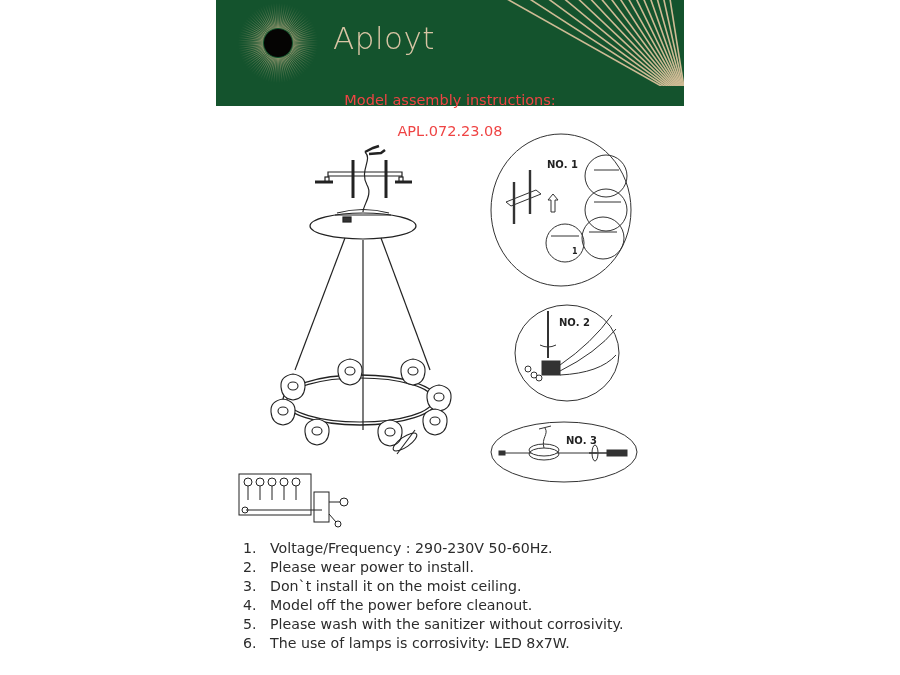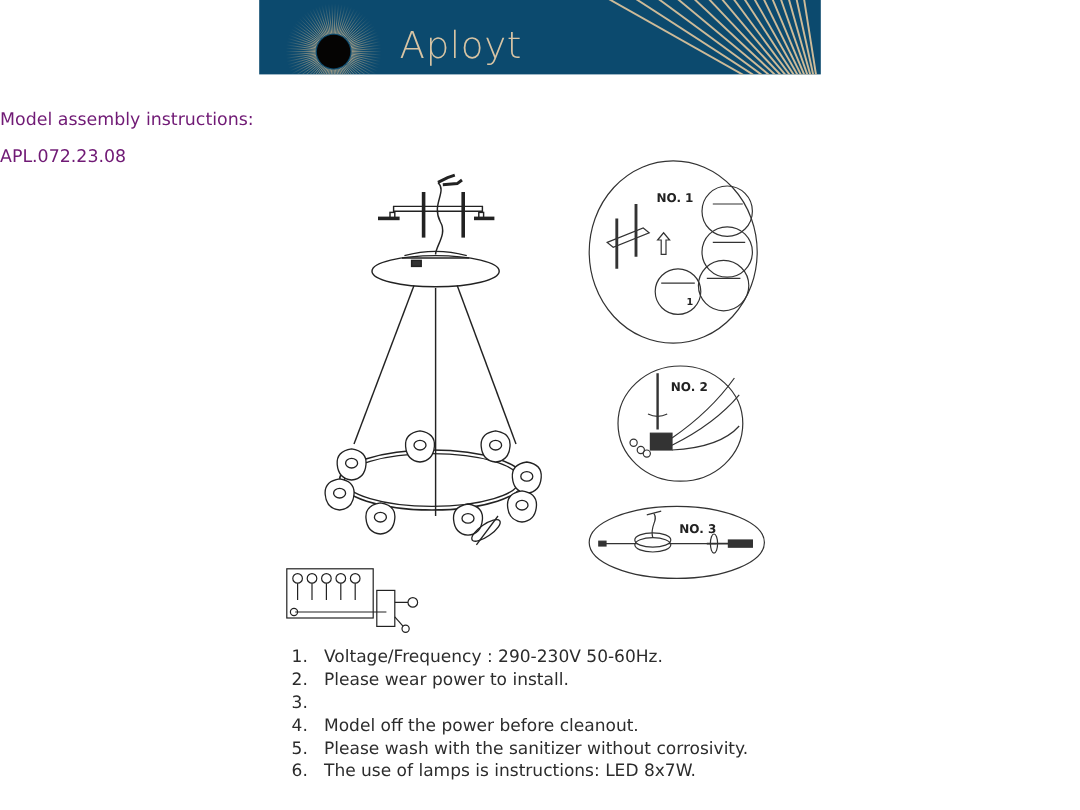--- a/index.html
+++ b/index.html
@@ -1,20 +1,20 @@
 <!DOCTYPE html>
 <html><head>
   <meta charset="utf-8">
   <style>
     html, body { margin:0; padding:0; background:#ffffff; }
     body { width:900px; height:675px; position:relative; overflow:hidden; font-family:"Liberation Sans", sans-serif; color:#2a2a2a; }
-    .banner { position:absolute; left:216px; top:0; width:468px; height:62px; background:#0c4a6e; overflow:hidden; }
+    .banner { position:absolute; left:216px; top:0; width:468px; height:106px; background:#14532d; overflow:hidden; }
     .banner svg { position:absolute; left:0; top:0; }
     .brand { position:absolute; left:117px; top:20px; font-family:"DejaVu Sans", sans-serif; font-weight:200; font-size:31px; color:#d8c4a4; letter-spacing:0.5px; }
-    .title { position:absolute; left:0; width:900px; font-family:"DejaVu Sans", sans-serif; font-size:14.5px; color:#701a75; }
+    .title { position:absolute; left:0; width:900px; text-align:center; font-family:"DejaVu Sans", sans-serif; font-size:14.5px; color:#ef4444; }
     .t1 { top:92px; }
     .t2 { top:123px; }
     .diagram { position:absolute; }
     .notes { position:absolute; left:243px; top:539px; margin:0; padding:0; list-style:none; font-family:"DejaVu Sans", sans-serif; font-size:14.2px; line-height:19.1px; color:#2c2c2c; }
     .notes li { display:flex; white-space:nowrap; }
     .notes .num { width:27px; }
   </style>
 </head>
 <body>
 
@@ -303,26 +303,27 @@
   <li>
       <span class="num">1.</span>
       <span>Voltage/Frequency : 290-230V 50-60Hz.</span>
     </li>
   <li>
       <span class="num">2.</span>
       <span>Please wear power to install.</span>
     </li>
   <li>
       <span class="num">3.</span>
+      <span>Don`t install it on the moist ceiling.</span>
     </li>
   <li>
       <span class="num">4.</span>
       <span>Model off the power before cleanout.</span>
     </li>
   <li>
       <span class="num">5.</span>
       <span>Please wash with the sanitizer without corrosivity.</span>
     </li>
   <li>
       <span class="num">6.</span>
-      <span>The use of lamps is instructions: LED 8x7W.</span>
+      <span>The use of lamps is corrosivity: LED 8x7W.</span>
     </li>
 </ol>
 
 </body></html>

